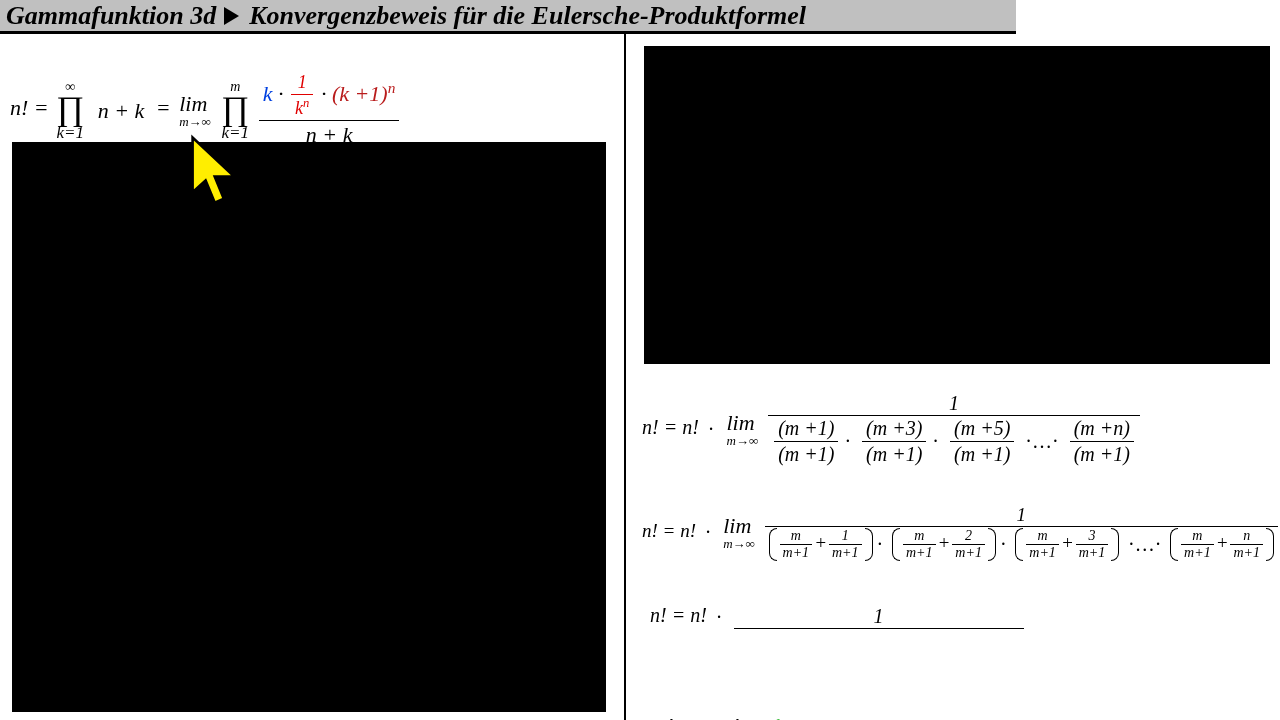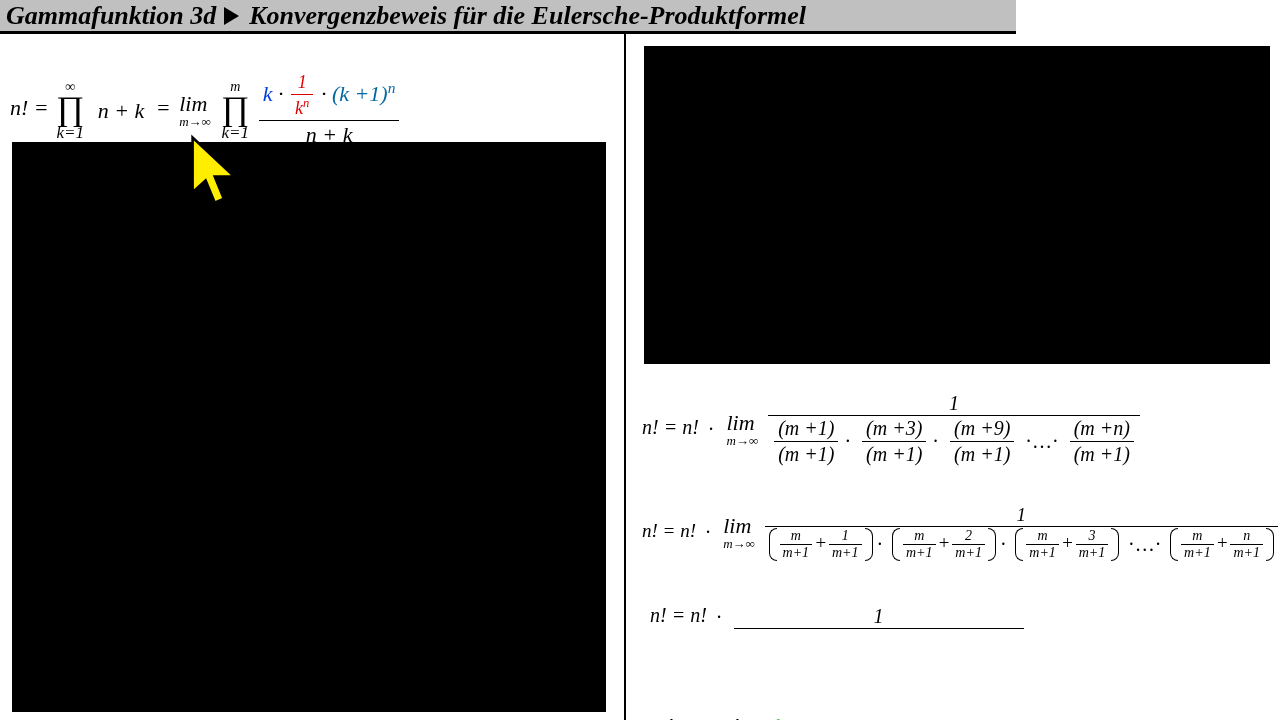--- a/index.html
+++ b/index.html
@@ -91,21 +91,21 @@
     text-align: left;
     vertical-align: middle;
     margin: 0 3px;
     line-height: 1;
   }
   .lim .top { display:block; font-size: 22px; }
   .lim .bot { display:block; font-size: 13px; }
   sup { font-size: 0.7em; }
   .blue { color: #0040e0; }
   .red  { color: #e00000; }
-  .green{ color: #0369a1; }
+  .green{ color: #b91c1c; }
   .pgroup {
     display: inline-block;
     vertical-align: middle;
     position: relative;
     padding: 0 9px;
   }
   .pgroup::before, .pgroup::after {
     content: "";
     position: absolute;
     top: 0; bottom: 0;
@@ -185,21 +185,21 @@
     <span class="dotop">·</span>
     <span class="lim">
       <span class="top">lim</span>
       <span class="bot">m→∞</span>
     </span>
     <span class="frac">
       <span class="num" style="padding:0 170px;">1</span>
       <span class="den">
         <span class="frac"><span class="num">(m +1)</span><span class="den">(m +1)</span></span><span class="dotop">·</span>
         <span class="frac"><span class="num">(m +3)</span><span class="den">(m +1)</span></span><span class="dotop">·</span>
-        <span class="frac"><span class="num">(m +9)</span><span class="den">(m +1)</span></span>
+        <span class="frac"><span class="num">(m +5)</span><span class="den">(m +1)</span></span>
         <span class="dotop">·…·</span>
         <span class="frac"><span class="num">(m +n)</span><span class="den">(m +1)</span></span>
       </span>
     </span>
   </div>
 
   <div class="math m3">
     <span>n! = n!</span>
     <span class="dotop">·</span>
     <span class="lim">

